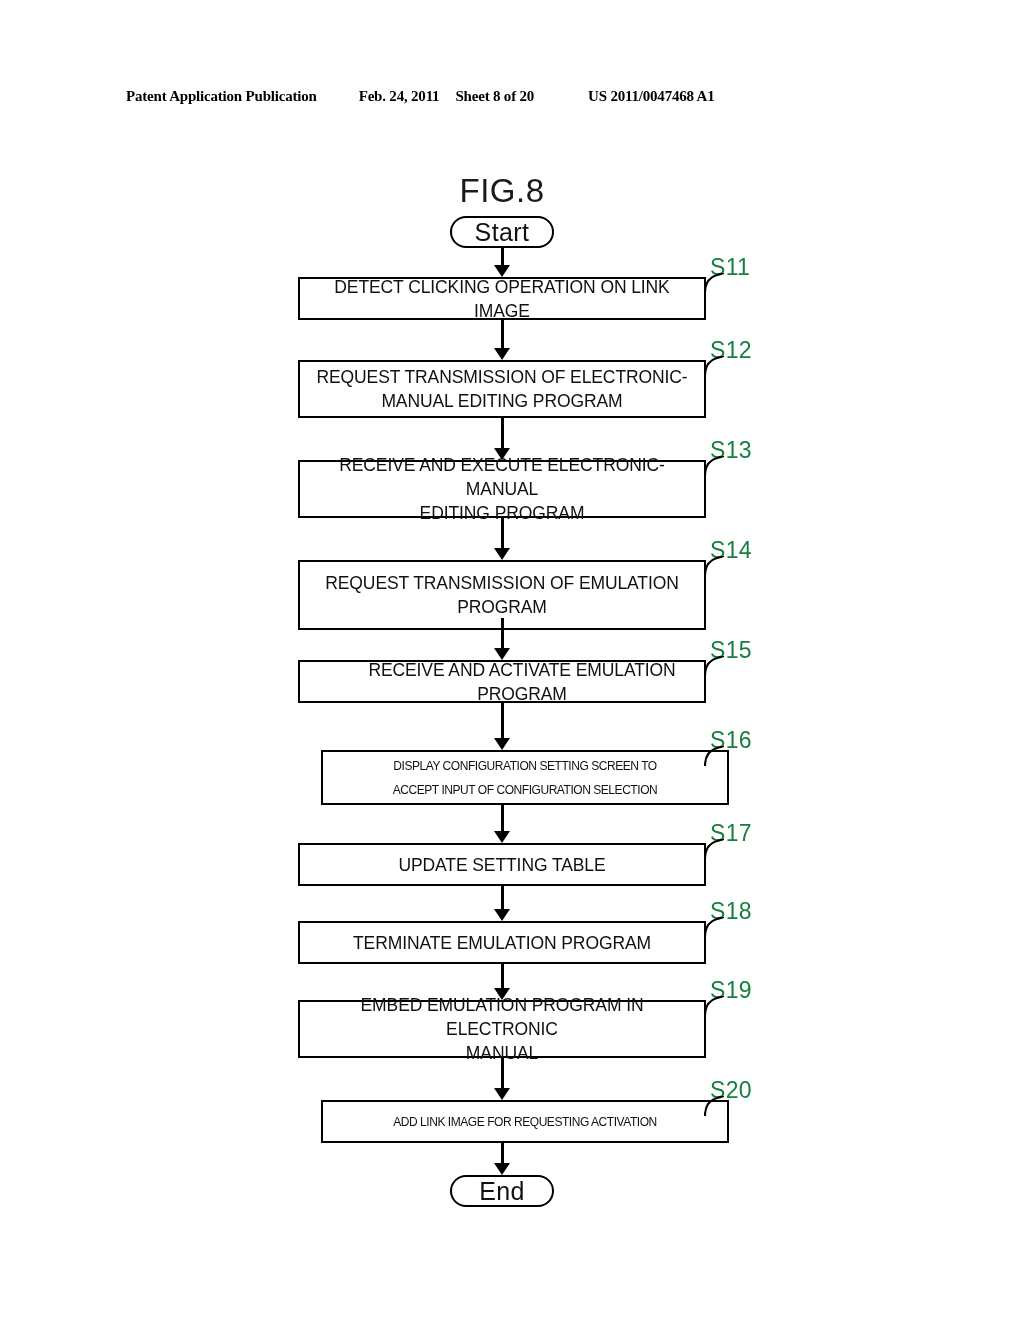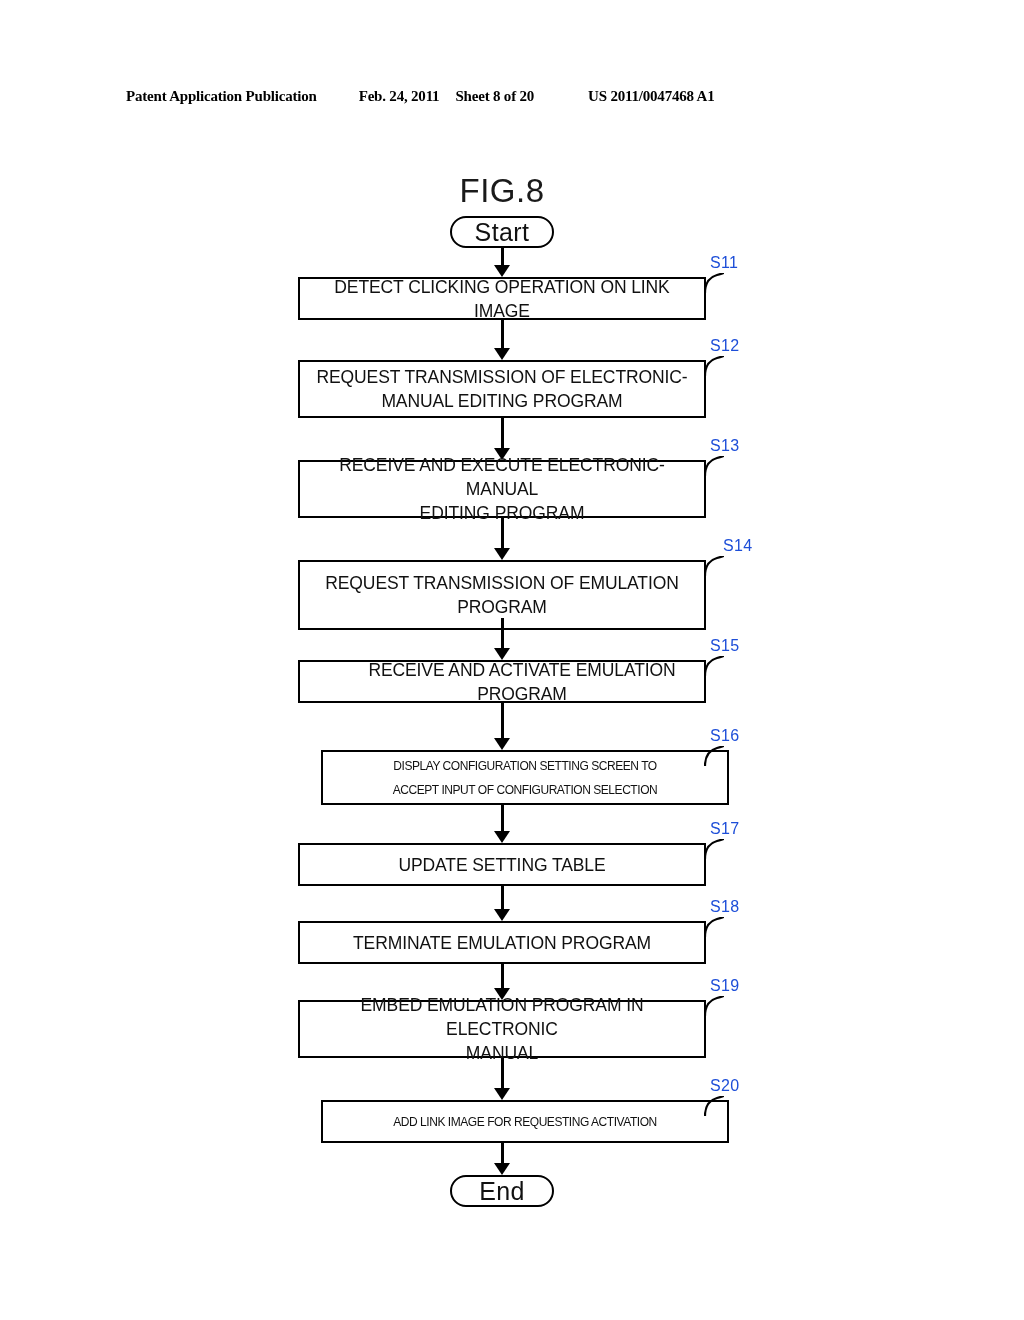--- a/index.html
+++ b/index.html
@@ -102,23 +102,23 @@
   .process.tight {
     font-size: 12px;
     letter-spacing: -0.45px;
     margin-left: 23px;
   }
 
   
   .step-label {
     position: absolute;
     font-family: "Liberation Sans", sans-serif;
-    font-size: 16px;
+    font-size: 23px;
     letter-spacing: 0.3px;
-    color: #1d4ed8;
+    color: #15803d;
     white-space: nowrap;
   }
 
   
   .connector {
     position: absolute;
     left: 501px;
     width: 3px;
     background: #000;
   }
@@ -180,21 +180,21 @@
       </div>
       <div class="step-label" style="left: 710px; top: 437px;">S13</div>
       <svg class="leader" width="26" height="28" style="left: 704px; top: 456px;">
         <path d="M1,20 C1,10 6,4 13,2 C17,1 19,0 20,0" fill="none" stroke="#000" stroke-width="2.2"></path>
       </svg>
       <div class="connector" style="top: 518px; height: 32px;"></div>
       <div class="arrowhead" style="top: 548px;"></div>
       <div class="process" style="top: 560px; height: 70px;">
         <span class="ptext">REQUEST TRANSMISSION OF EMULATION<br>PROGRAM</span>
       </div>
-      <div class="step-label" style="left: 710px; top: 537px; margin-left: 13px;">S14</div>
+      <div class="step-label" style="left: 710px; top: 537px;">S14</div>
       <svg class="leader" width="26" height="28" style="left: 704px; top: 556px;">
         <path d="M1,20 C1,10 6,4 13,2 C17,1 19,0 20,0" fill="none" stroke="#000" stroke-width="2.2"></path>
       </svg>
       <div class="connector" style="top: 618px; height: 32px;"></div>
       <div class="arrowhead" style="top: 648px;"></div>
       <div class="process" style="top: 660px; height: 43px; padding-left: 44px;">
         <span class="ptext">RECEIVE AND ACTIVATE EMULATION PROGRAM</span>
       </div>
       <div class="step-label" style="left: 710px; top: 637px;">S15</div>
       <svg class="leader" width="26" height="28" style="left: 704px; top: 656px;">

